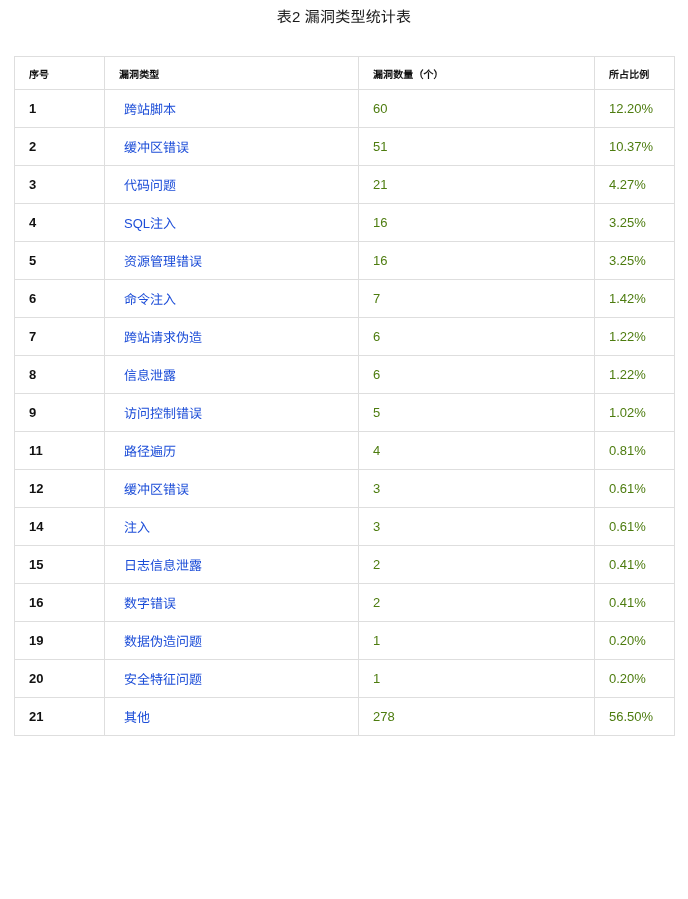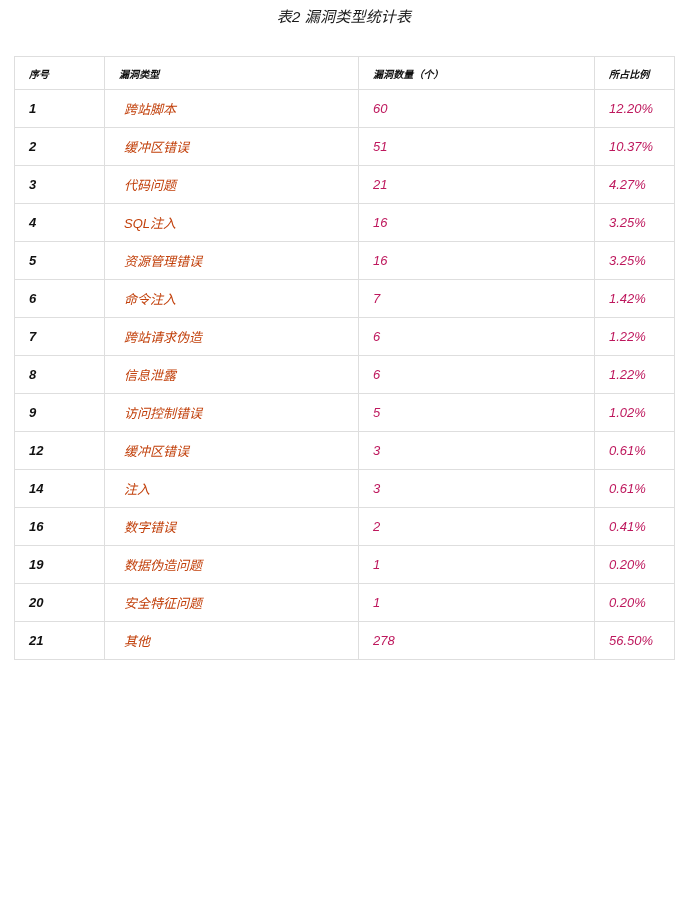--- a/index.html
+++ b/index.html
@@ -15,21 +15,20 @@
     color: #262626;
     -webkit-font-smoothing: antialiased;
   }
 
   #page {
     position: relative;
     width: 688px;
     height: 818px;
     overflow: hidden;
     background: #ffffff;
-    font-style: italic;
   }
 
   
   #table-caption {
     position: absolute;
     top: 6px;
     left: 0;
     width: 688px;
     text-align: center;
     font-size: 15px;
@@ -85,27 +84,27 @@
     height: 37px;
     font-weight: 400;
   }
 
   table.stats tbody td.col-index {
     font-weight: bold;
     color: #111111;
   }
 
   table.stats tbody td.col-type {
-    color: #c2410c;
+    color: #1d4ed8;
     padding-left: 19px;
   }
 
   table.stats tbody td.col-count,
   table.stats tbody td.col-pct {
-    color: #be185d;
+    color: #4d7c0f;
   }
 </style>
 </head>
 <body>
 
 <div id="page">
 
   <div id="table-caption">表2 漏洞类型统计表</div>
 
   <div id="stats-table-wrap">
@@ -173,32 +172,44 @@
             <td class="col-count">6</td>
             <td class="col-pct">1.22%</td>
           </tr>
           <tr>
             <td class="col-index">9</td>
             <td class="col-type">访问控制错误</td>
             <td class="col-count">5</td>
             <td class="col-pct">1.02%</td>
           </tr>
           <tr>
+            <td class="col-index">11</td>
+            <td class="col-type">路径遍历</td>
+            <td class="col-count">4</td>
+            <td class="col-pct">0.81%</td>
+          </tr>
+          <tr>
             <td class="col-index">12</td>
             <td class="col-type">缓冲区错误</td>
             <td class="col-count">3</td>
             <td class="col-pct">0.61%</td>
           </tr>
           <tr>
             <td class="col-index">14</td>
             <td class="col-type">注入</td>
             <td class="col-count">3</td>
             <td class="col-pct">0.61%</td>
           </tr>
           <tr>
+            <td class="col-index">15</td>
+            <td class="col-type">日志信息泄露</td>
+            <td class="col-count">2</td>
+            <td class="col-pct">0.41%</td>
+          </tr>
+          <tr>
             <td class="col-index">16</td>
             <td class="col-type">数字错误</td>
             <td class="col-count">2</td>
             <td class="col-pct">0.41%</td>
           </tr>
           <tr>
             <td class="col-index">19</td>
             <td class="col-type">数据伪造问题</td>
             <td class="col-count">1</td>
             <td class="col-pct">0.20%</td>

